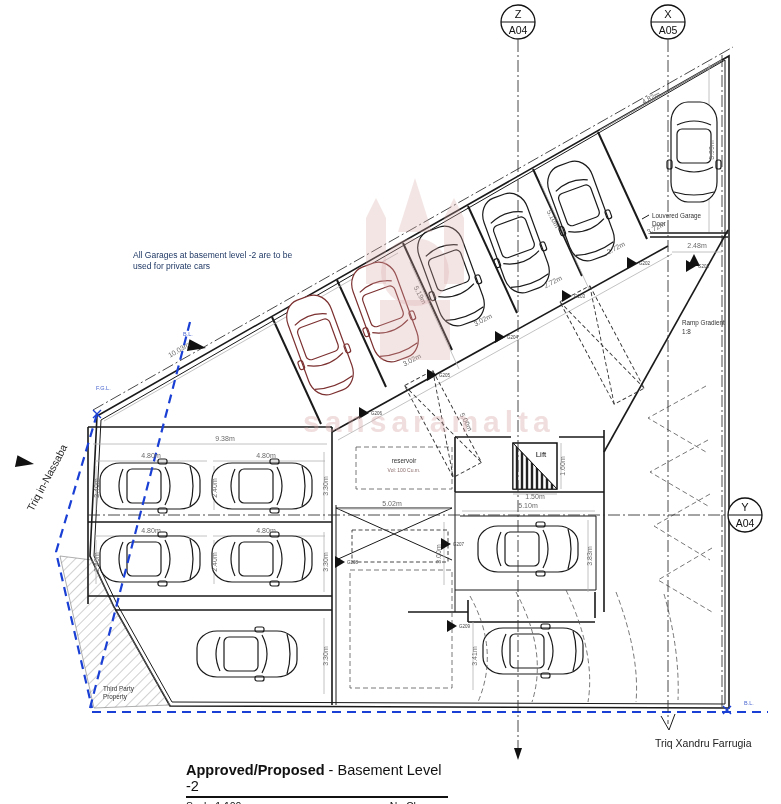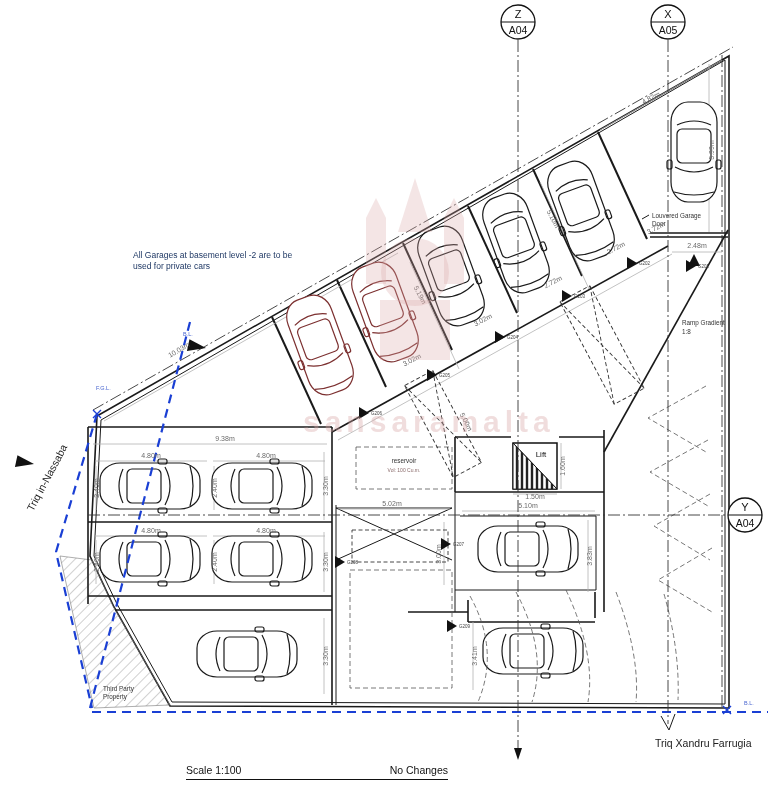--- a/index.html
+++ b/index.html
@@ -283,18 +283,19 @@
     <path class="wm" d="M366,218 L376,198 L386,218 Z"></path>
     <rect class="wm" x="444" y="218" width="20" height="66"></rect>
     <path class="wm" d="M444,218 L454,198 L464,218 Z"></path>
     <circle class="wm" cx="415" cy="272" r="34"></circle>
     <rect class="wm" x="380" y="300" width="70" height="60"></rect>
     <text class="watermark-text" x="303" y="432">sansaramalta</text>
   </g>
 </svg>
 
 <div class="titleblock">
+  <div class="titleline1"><b>Approved/Proposed</b><span> - Basement Level -2</span></div>
   <div class="titleline2">
     <span>Scale 1:100</span>
     <span>No Changes</span>
   </div>
 </div>
 </div>
 
 </body></html>

